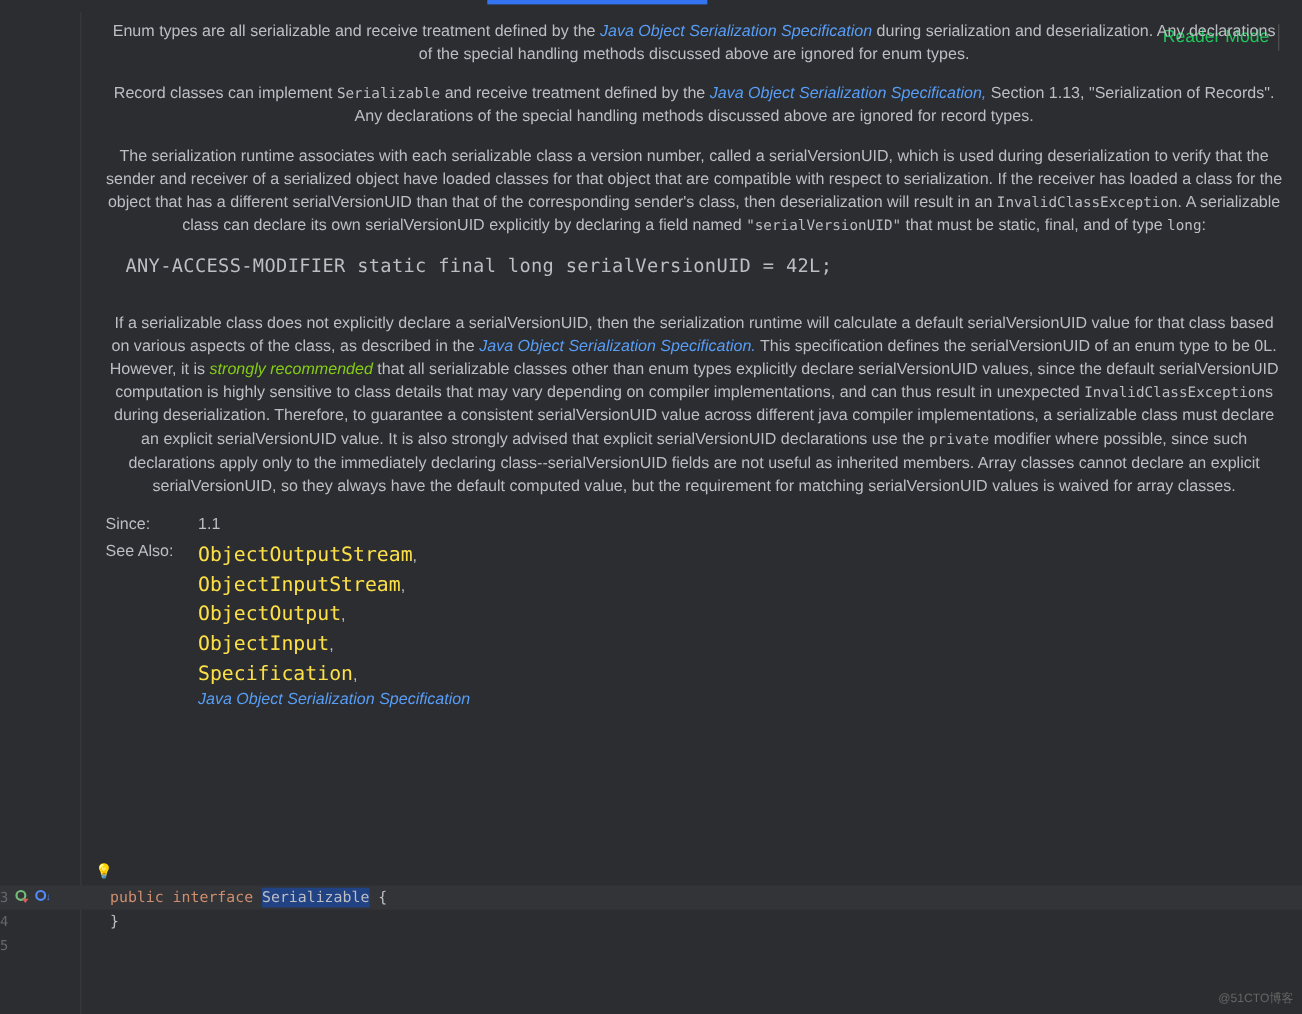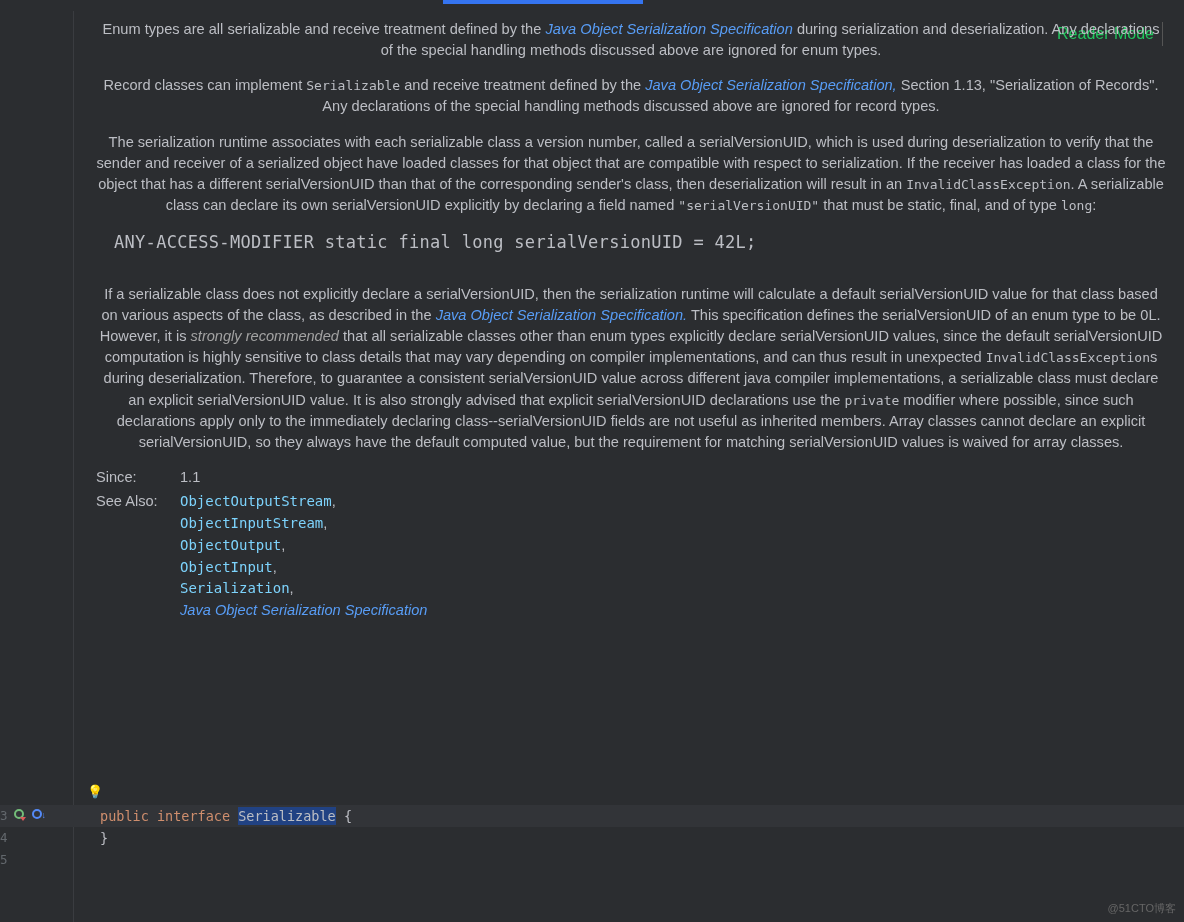--- a/index.html
+++ b/index.html
@@ -23,24 +23,24 @@
   .main { display: flex; height: calc(100% - 11px); }
   .gutter {
     width: 74px; background: #2b2d30; color: #606366; font-size: 12px;
     text-align: right; padding-right: 10px; font-family: "Menlo","Consolas",monospace;
     position: relative; flex-shrink:0;
   }
   .gutter-border { position:absolute; right:0; top:0; bottom:0; width:1px; background:#3a3c40;}
   .content { flex:1; padding: 8px 18px 8px 22px; overflow:hidden; position:relative; }
   .content p { margin-bottom: 14px; color:#bcbec4; font-size:14.6px; line-height:1.45;text-align:center; }
   .link { color:#589df6; font-style:italic; cursor:pointer; }
-  .link-code { color:#7dd3fc; font-family:"Menlo","Consolas",monospace; font-size:14px; cursor:pointer; font-style:normal;}
+  .link-code { color:#fde047; font-family:"Menlo","Consolas",monospace; font-size:18px; cursor:pointer; font-style:normal;}
   .code { font-family:"Menlo","Consolas",monospace; font-size:13px; color:#bcbec4;}
   .codeblock { font-family:"Menlo","Consolas",monospace; font-size:17px; color:#bcbec4; margin:10px 0 28px 18px; letter-spacing:0.3px;}
-  em.strong { color:#a3a3a3; }
+  em.strong { color:#84cc16; }
   .meta-table { display:grid; grid-template-columns: 78px auto; gap:2px 6px; margin-top:4px;}
   .meta-label { color:#bcbec4; font-size:14.6px; }
   .meta-value { color:#bcbec4; font-size:14.6px;}
   .see-list { line-height:1.5;}
   .code-line-row { position:absolute; left:0; right:0; height:22px; display:flex; align-items:center; }
   .code-line-row.current { background:#323438; }
   .ed-gutter-nums { position:absolute; width:60px; text-align:right; color:#63686d; font-size:12.5px; font-family:"Menlo","Consolas",monospace; left:0;}
   .ed-gutter-icons { position:absolute; left:14px; top:809px; display:flex; gap:2px; align-items:center;}
   .src-area { position:absolute; left:0; right:0; top:805px;}
   .src-line { padding-left:100px; font-family:"Menlo","Consolas",monospace; font-size:13.5px; height:22px; line-height:22px;}
@@ -83,21 +83,21 @@
     </p>
     <div class="meta-table">
       <div class="meta-label">Since:</div>
       <div class="meta-value">1.1</div>
       <div class="meta-label">See Also:</div>
       <div class="meta-value see-list">
         <a class="link-code">ObjectOutputStream</a><span>,</span><br>
         <a class="link-code">ObjectInputStream</a><span>,</span><br>
         <a class="link-code">ObjectOutput</a><span>,</span><br>
         <a class="link-code">ObjectInput</a><span>,</span><br>
-        <a class="link-code">Serialization</a><span>,</span><br>
+        <a class="link-code">Specification</a><span>,</span><br>
         <a class="link">Java Object Serialization Specification</a>
       </div>
     </div>
   </div>
 </div>
 
 <div class="src-area">
   <div class="code-line-row current" style="top:0">
     <span class="ed-gutter-nums" style="padding-right:68px;">3</span>
     <div class="src-line">

